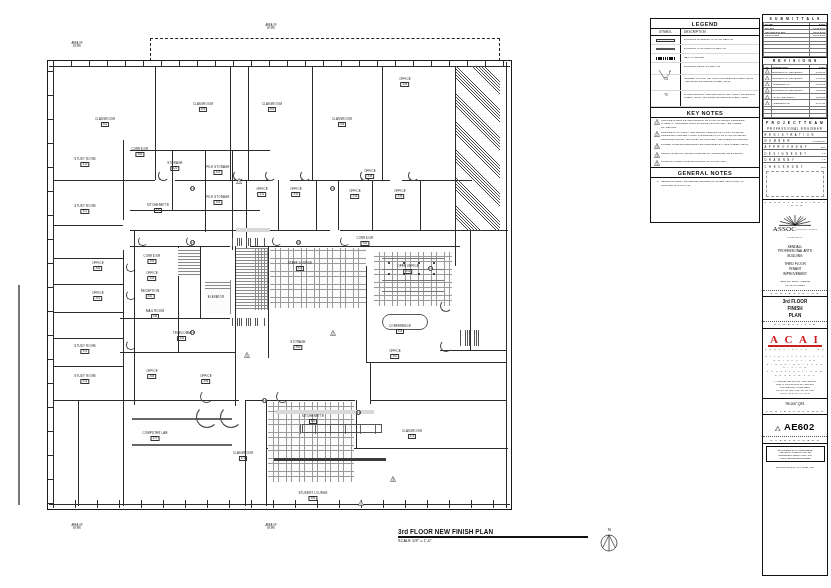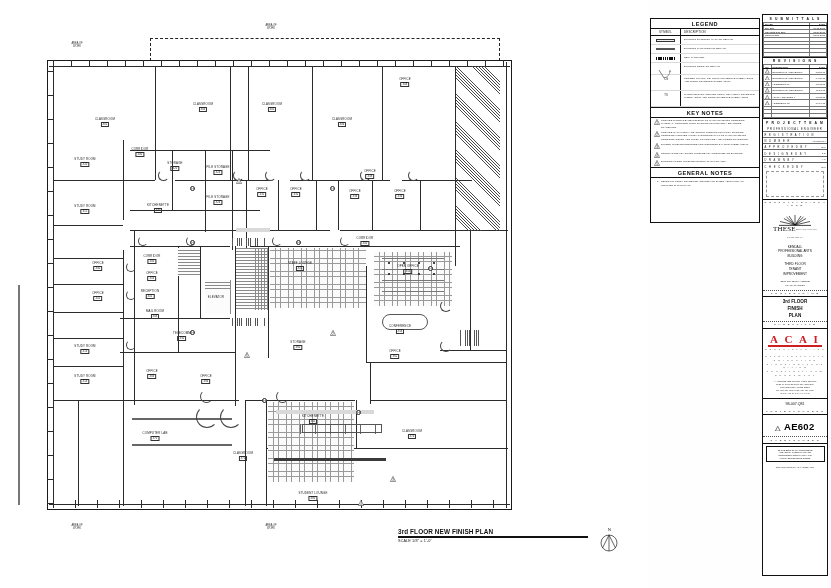--- a/index.html
+++ b/index.html
@@ -735,21 +735,21 @@
               <line x1="17" y1="11" x2="28" y2="4.5"></line>
               <line x1="17" y1="11" x2="2" y2="7.5"></line>
               <line x1="17" y1="11" x2="32" y2="7.5"></line>
               <line x1="17" y1="11" x2="8.5" y2="3"></line>
               <line x1="17" y1="11" x2="25.5" y2="3"></line>
             </g>
             <line x1="1" y1="11.4" x2="33" y2="11.4" stroke="#111" stroke-width="0.8"></line>
           </svg>
         </div>
         <div class="nova-word">
-          <span>THESE</span><small>SOUTHEASTERN UNIVERSITY</small>
+          <span>ASSOC</span><small>SOUTHEASTERN UNIVERSITY</small>
         </div>
       </div>
       <div class="tb-txt-c">
         <div>KENDALL</div>
         <div>PROFESSIONAL ARTS</div>
         <div>BUILDING</div>
       </div>
       <div class="tb-txt-c">
         <div>THIRD FLOOR</div>
         <div>TENANT</div>

